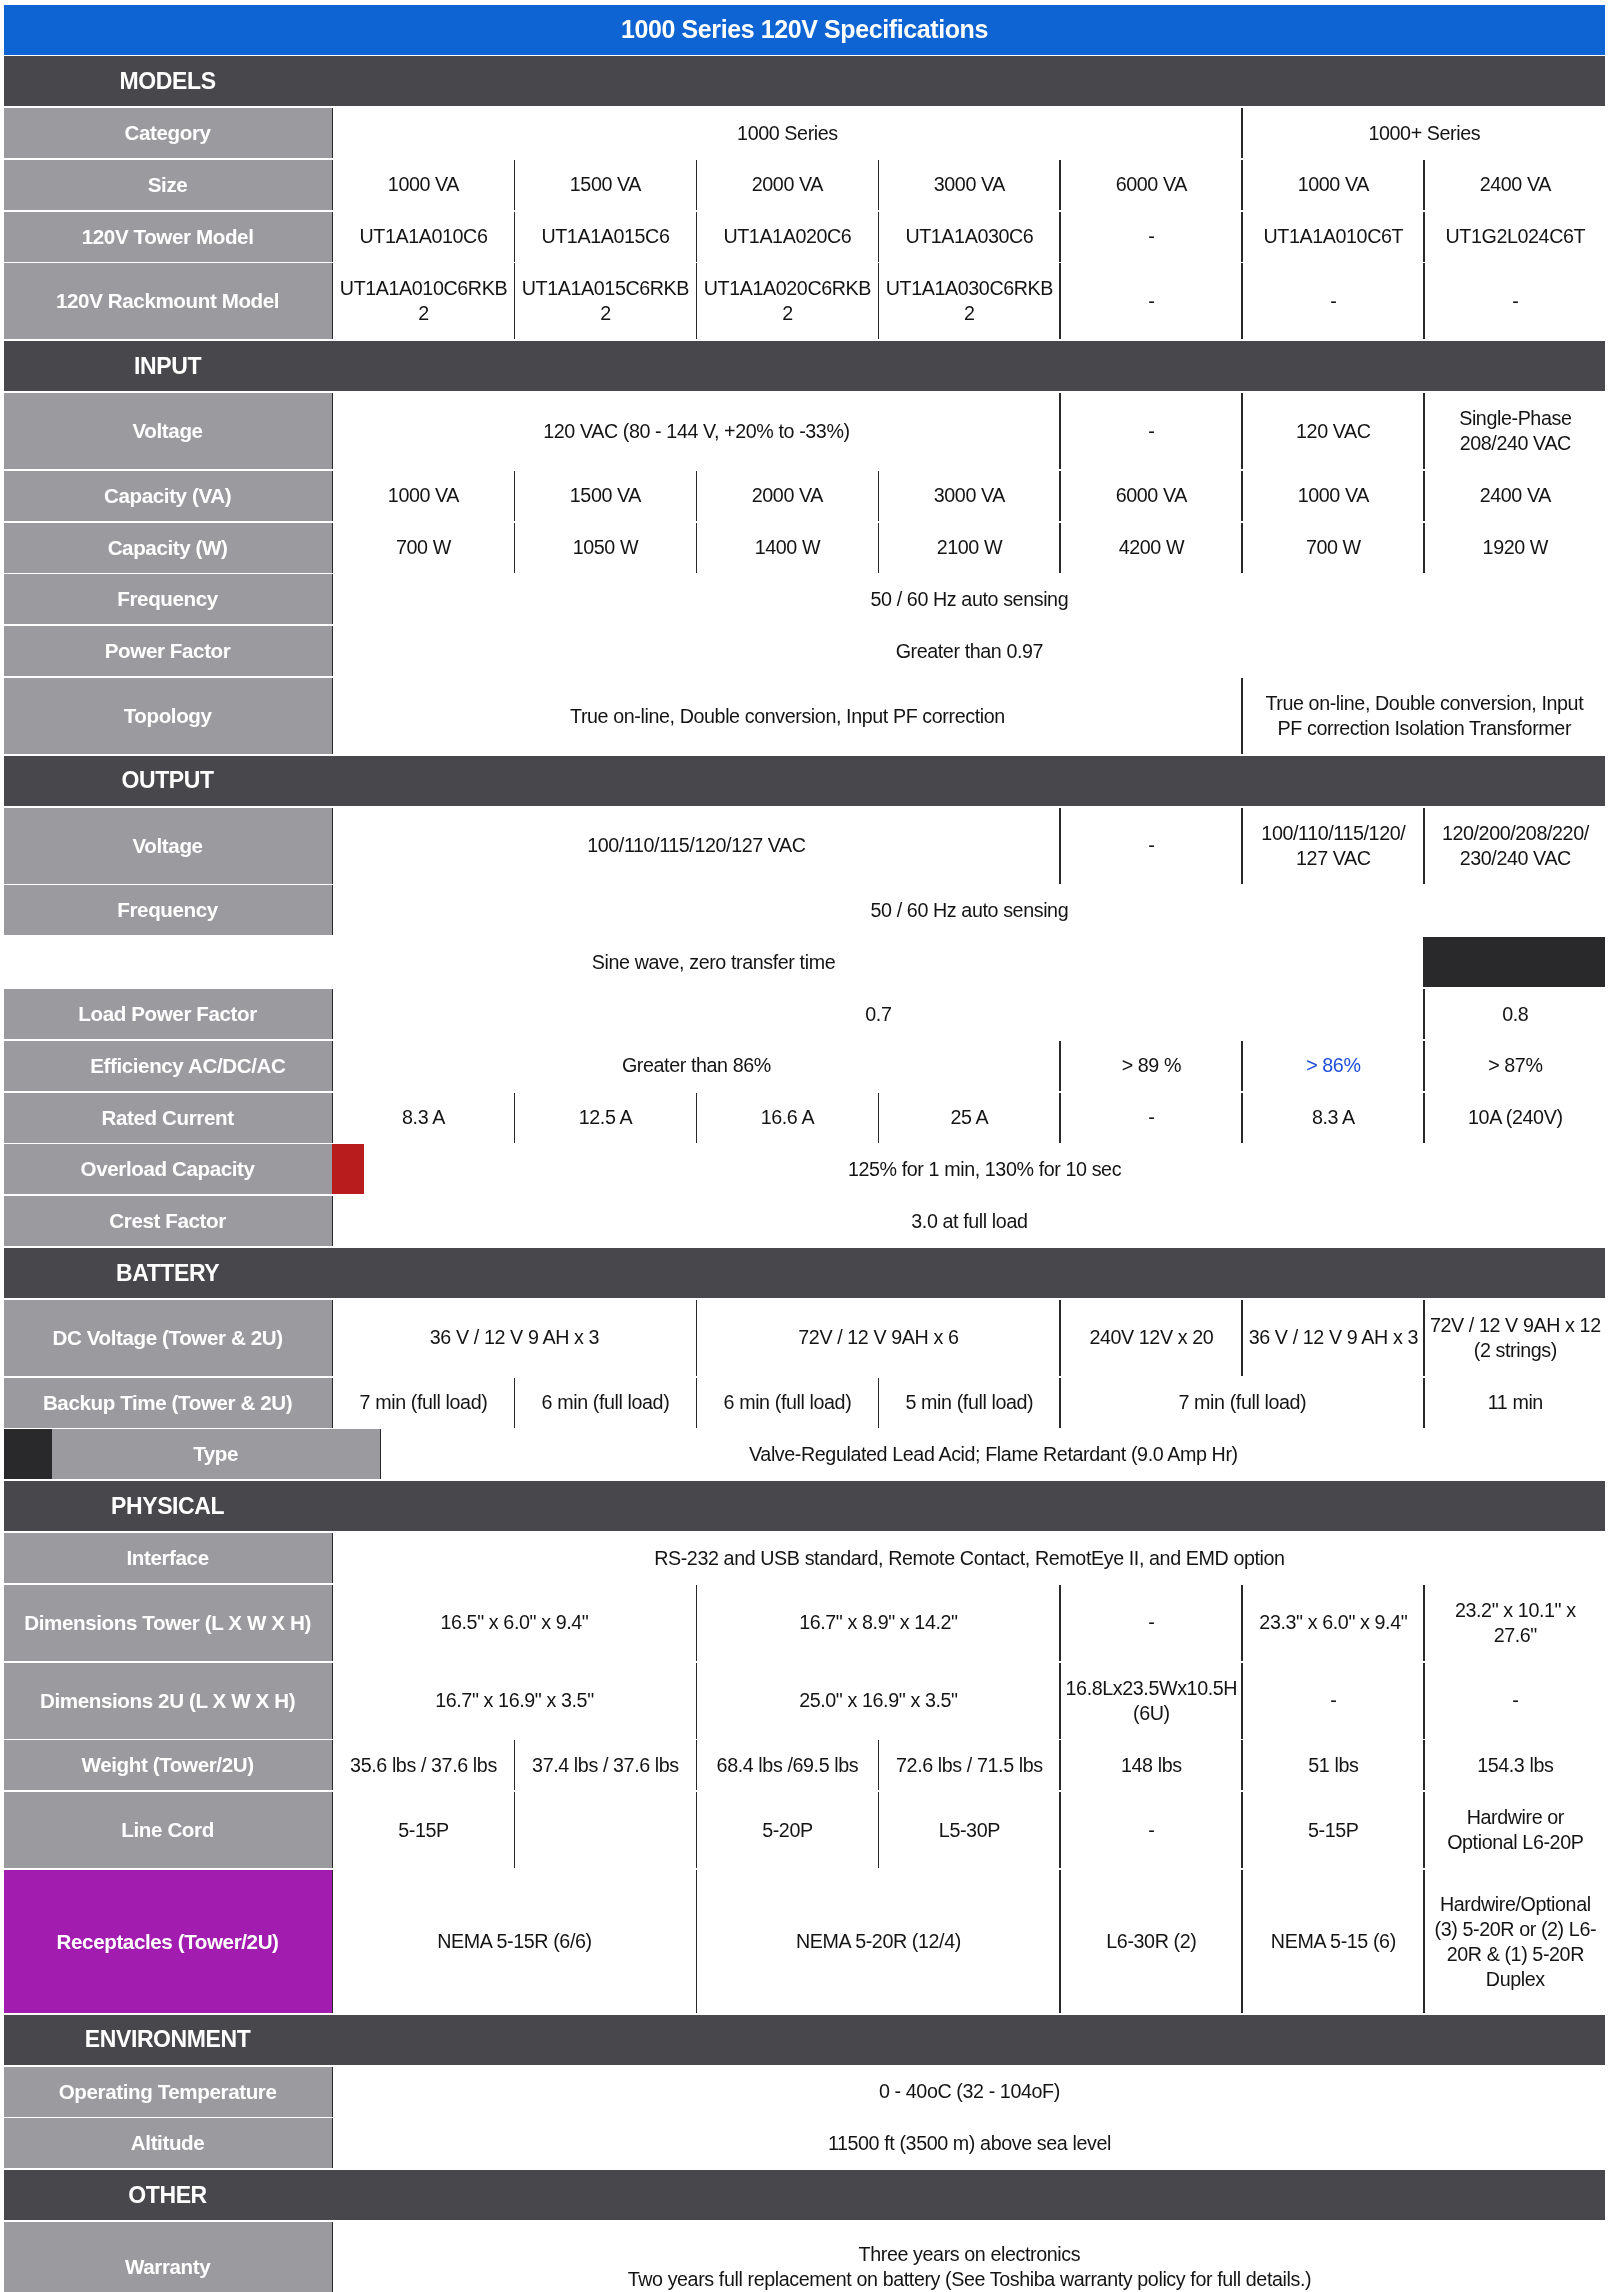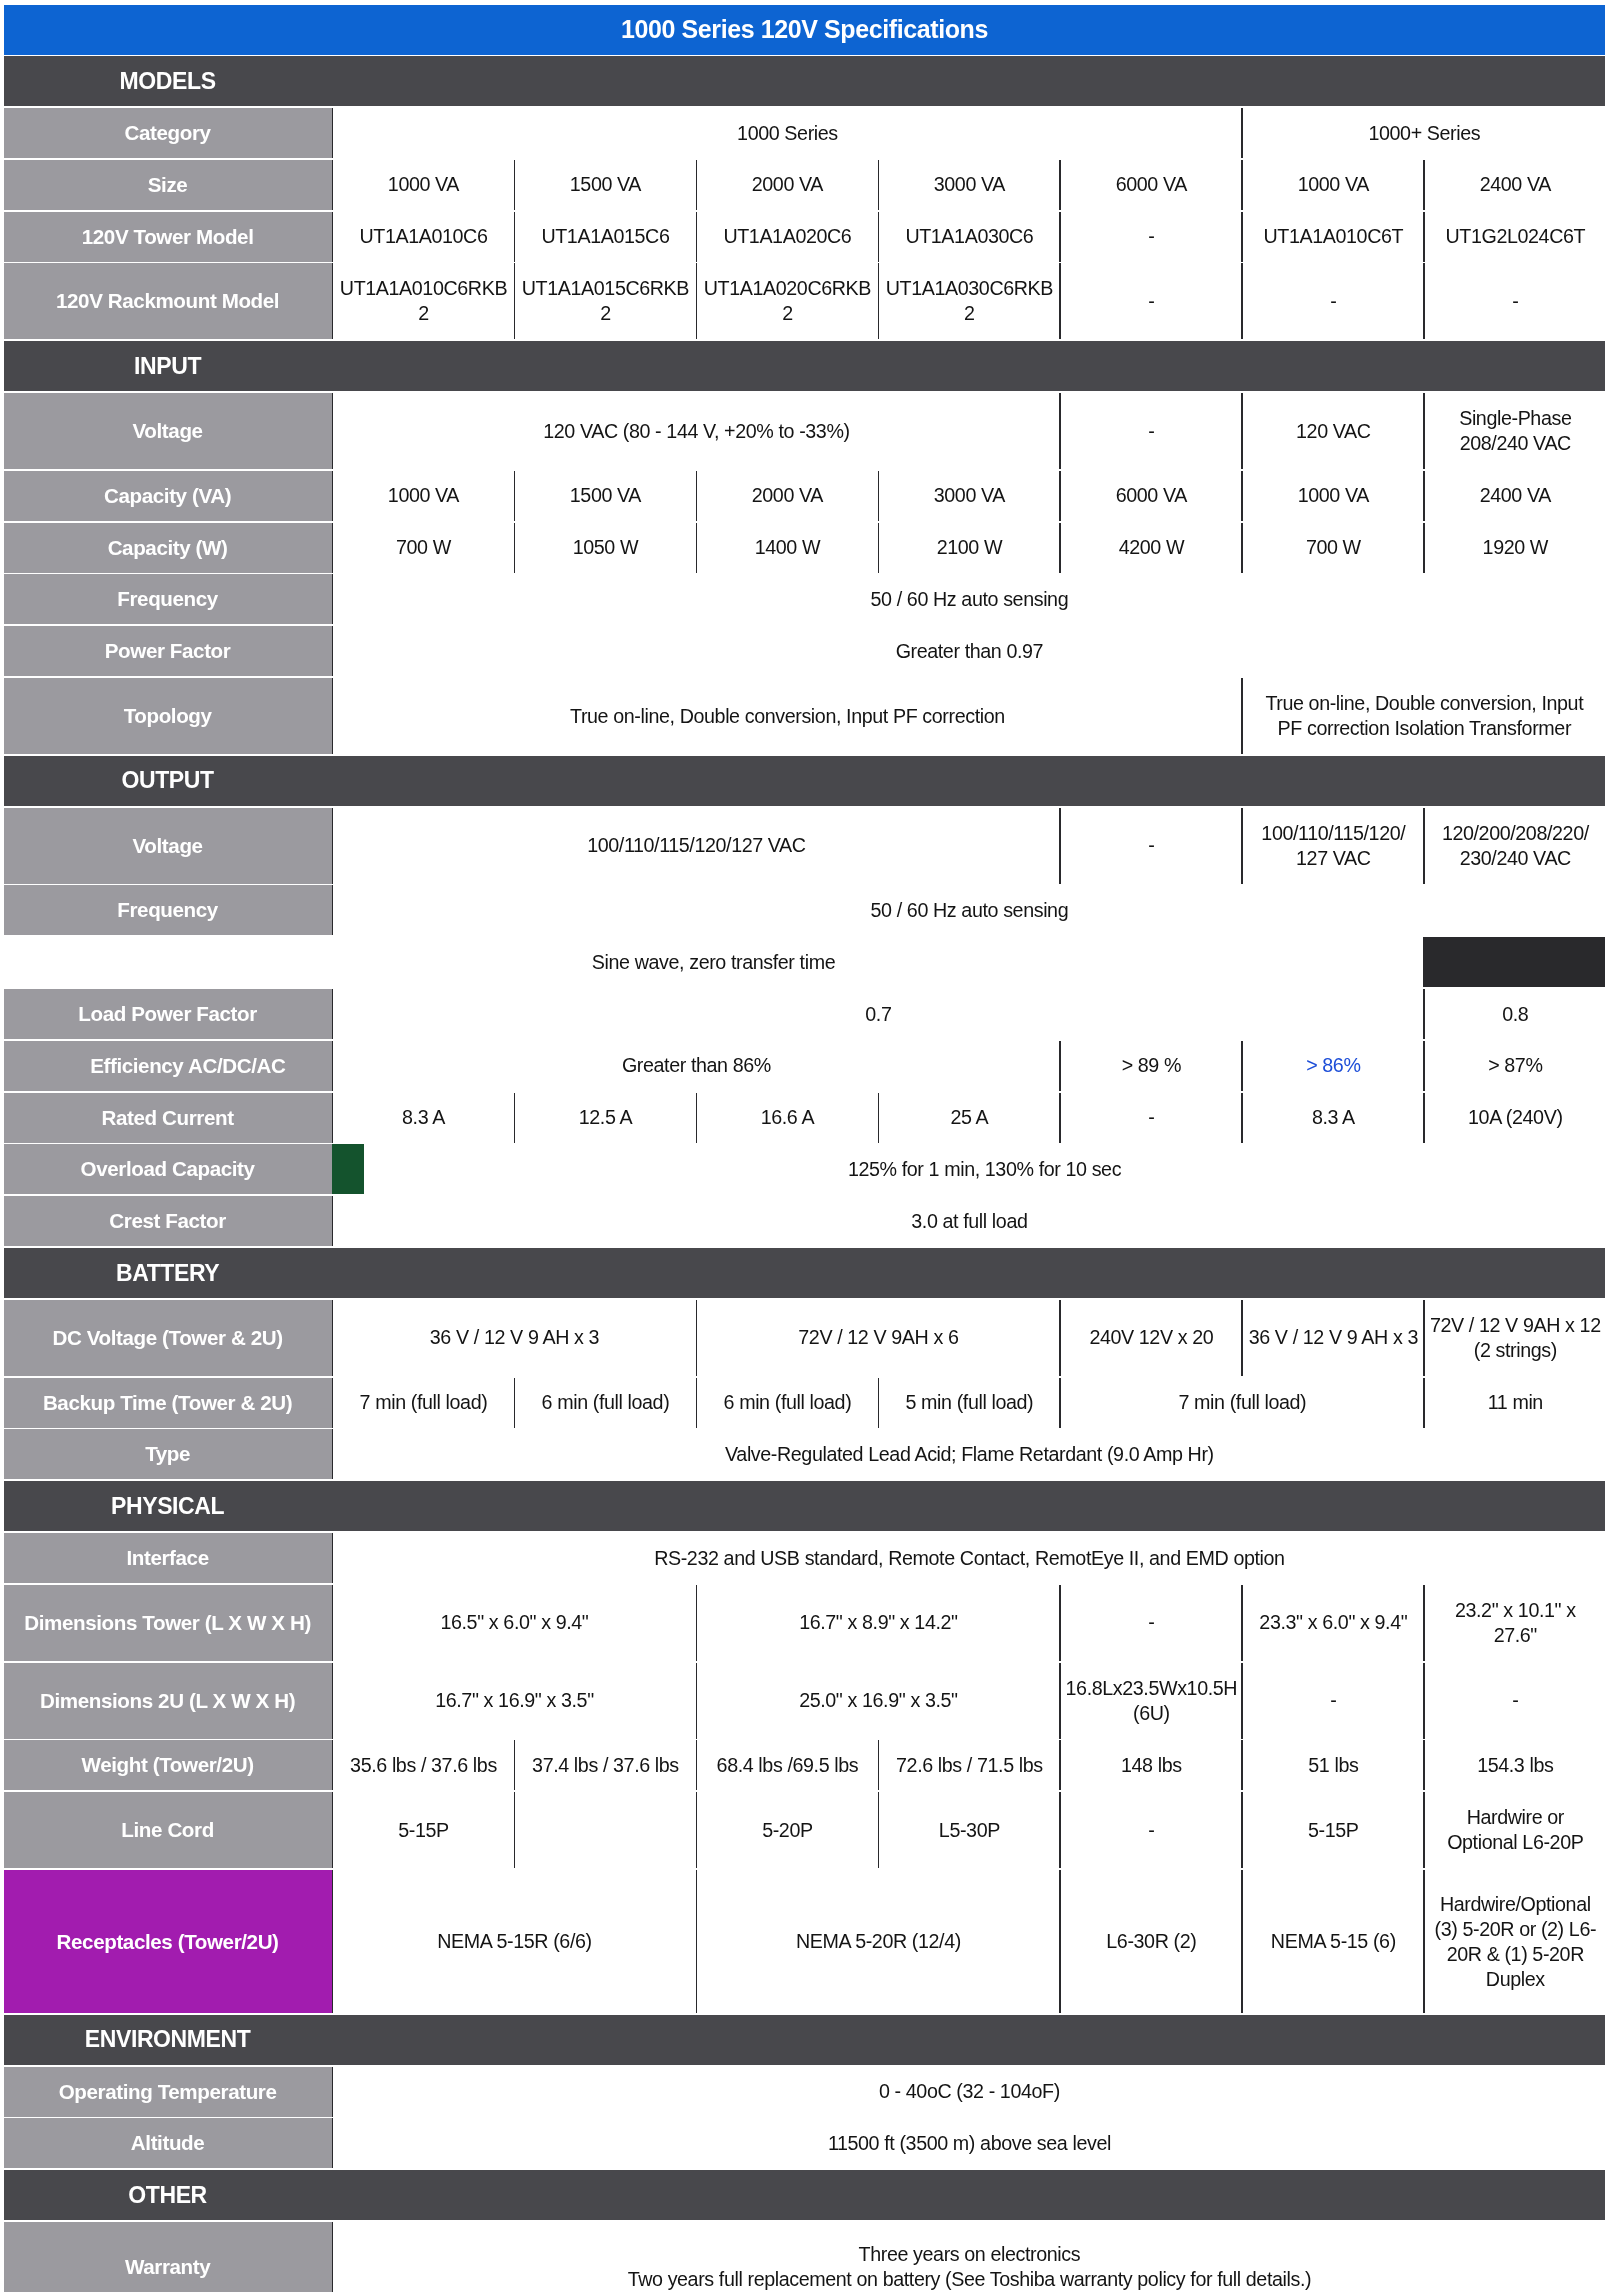--- a/index.html
+++ b/index.html
@@ -143,21 +143,21 @@
       <div class="data-row" style="height: 50px; background: rgb(41, 41, 44);">
         <div class="label-cell" style="background: rgb(155, 154, 159);">Rated Current</div>
         <div class="value-cell" style="color: rgb(20, 20, 20);">8.3 A</div>
         <div class="value-cell" style="color: rgb(20, 20, 20);">12.5 A</div>
         <div class="value-cell" style="color: rgb(20, 20, 20);">16.6 A</div>
         <div class="value-cell" style="color: rgb(20, 20, 20);">25 A</div>
         <div class="value-cell" style="color: rgb(20, 20, 20);">-</div>
         <div class="value-cell" style="color: rgb(20, 20, 20);">8.3 A</div>
         <div class="value-cell" style="color: rgb(20, 20, 20);">10A (240V)</div>
       </div>
-      <div class="data-row" style="height: 50px; background: #14532d; gap: 32px;">
+      <div class="data-row" style="height: 50px; background: #b91c1c; gap: 32px;">
         <div class="label-cell" style="background: rgb(155, 154, 159);">Overload Capacity</div>
         <div class="value-cell" style="color: rgb(20, 20, 20); grid-column: span 7;">125% for 1 min, 130% for 10 sec</div>
       </div>
       <div class="data-row" style="height: 50px; background: rgb(41, 41, 44);">
         <div class="label-cell" style="background: rgb(155, 154, 159);">Crest Factor</div>
         <div class="value-cell" style="color: rgb(20, 20, 20); grid-column: span 7;">3.0 at full load</div>
       </div>
       <div class="section-row" style="background: rgb(72, 72, 76);">
         <span class="section-label">BATTERY</span>
       </div>
@@ -172,21 +172,21 @@
       </div>
       <div class="data-row" style="height: 50px; background: rgb(41, 41, 44);">
         <div class="label-cell" style="background: rgb(155, 154, 159);">Backup Time (Tower &amp; 2U)</div>
         <div class="value-cell" style="color: rgb(20, 20, 20);">7 min (full load)</div>
         <div class="value-cell" style="color: rgb(20, 20, 20);">6 min (full load)</div>
         <div class="value-cell" style="color: rgb(20, 20, 20);">6 min (full load)</div>
         <div class="value-cell" style="color: rgb(20, 20, 20);">5 min (full load)</div>
         <div class="value-cell" style="color: rgb(20, 20, 20); grid-column: span 2;">7 min (full load)</div>
         <div class="value-cell" style="color: rgb(20, 20, 20);">11 min</div>
       </div>
-      <div class="data-row" style="height: 50px; background: rgb(41, 41, 44);">
+      <div class="data-row" style="height: 50px; background: rgb(41, 41, 44); padding-left: 48px;">
         <div class="label-cell" style="background: rgb(155, 154, 159);">Type</div>
         <div class="value-cell" style="color: rgb(20, 20, 20); grid-column: span 7;">Valve-Regulated Lead Acid; Flame Retardant (9.0 Amp Hr)</div>
       </div>
       <div class="section-row" style="background: rgb(72, 72, 76);">
         <span class="section-label">PHYSICAL</span>
       </div>
       <div class="data-row" style="height: 50px; background: rgb(41, 41, 44);">
         <div class="label-cell" style="background: rgb(155, 154, 159);">Interface</div>
         <div class="value-cell" style="color: rgb(20, 20, 20); grid-column: span 7;">RS-232 and USB standard, Remote Contact, RemotEye II, and EMD option</div>
       </div>

